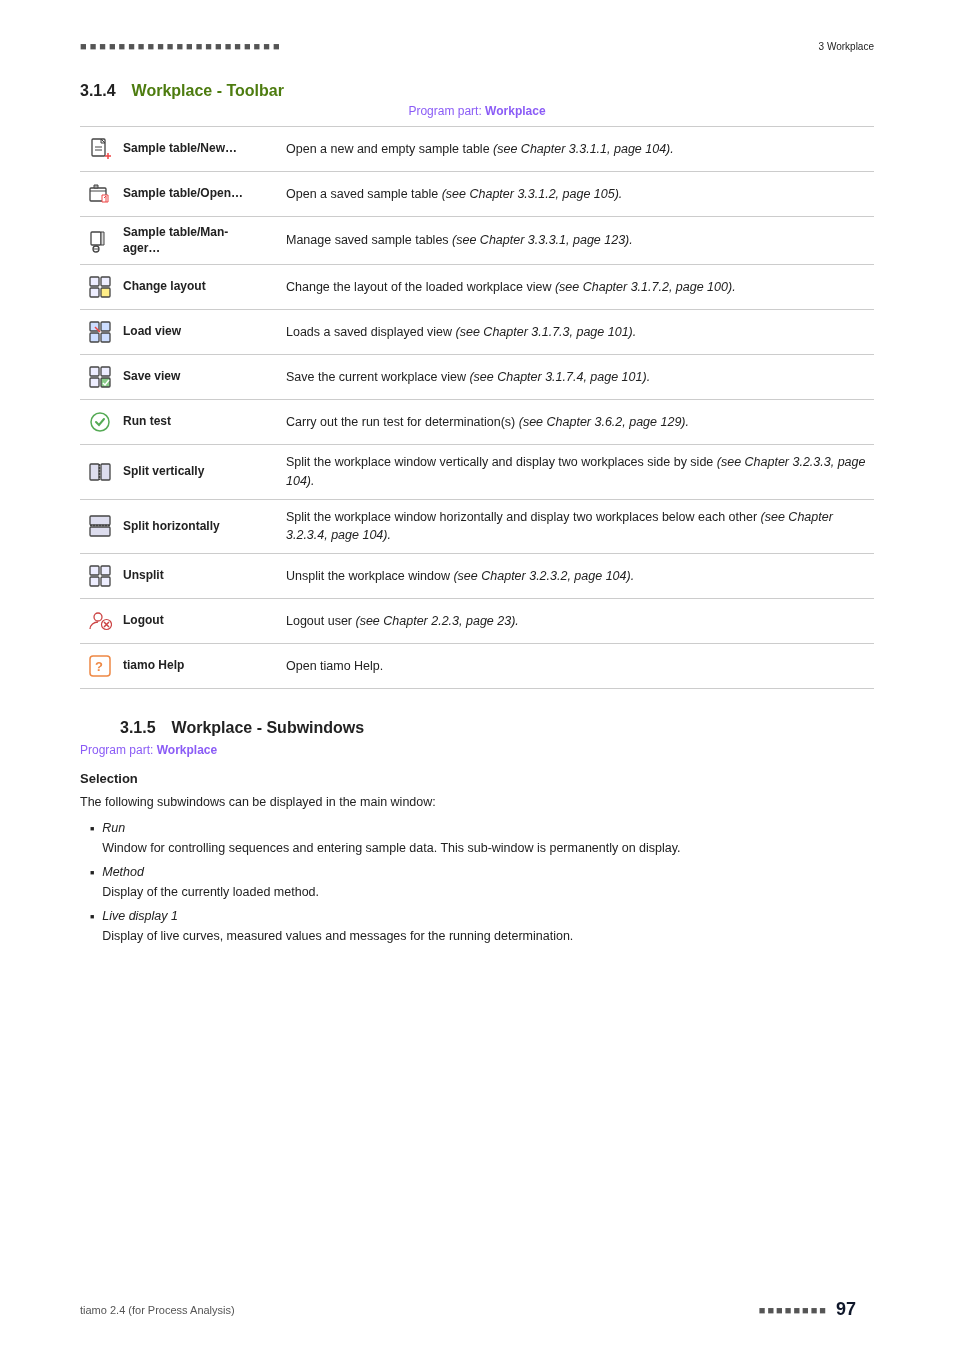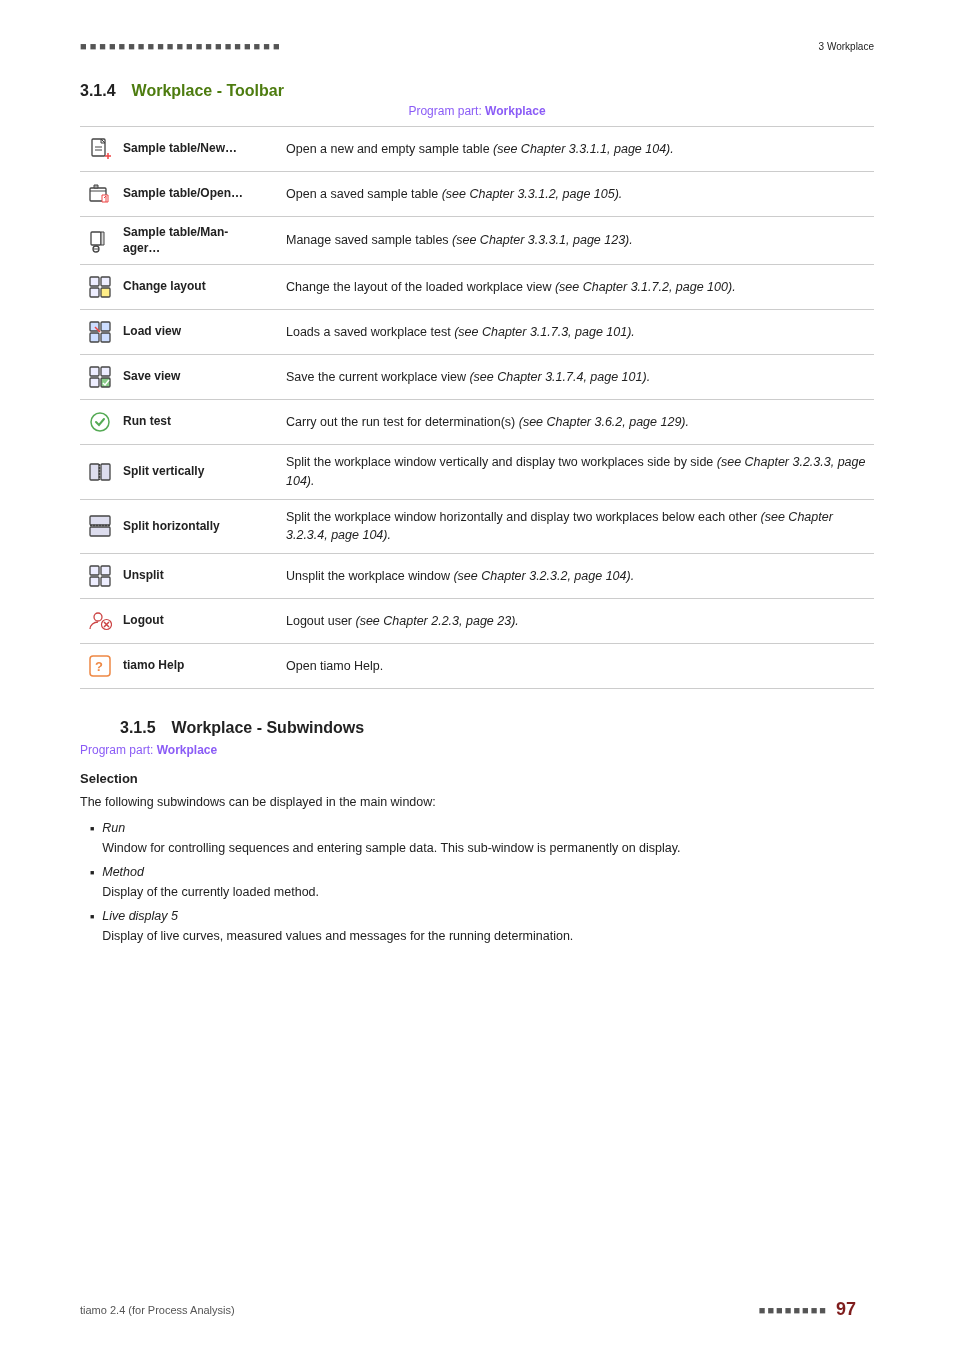--- a/index.html
+++ b/index.html
@@ -182,21 +182,21 @@
       gap: 8px;
     }
     .bottom-dots {
       font-size: 11px;
       color: #555;
       letter-spacing: 2px;
     }
     .bottom-page {
       font-size: 18px;
       font-weight: bold;
-      color: #7f1d1d;
+      color: #0f172a;
     }
   </style>
 </head>
 <body>
 
 <div class="page">
 
   <div class="top-bar">
     <span class="top-dots">■■■■■■■■■■■■■■■■■■■■■</span>
     <span class="top-chapter">3 Workplace</span>
@@ -304,21 +304,21 @@
                 <rect x="13" y="2" width="9" height="9" rx="1" stroke="#444" stroke-width="1.3" fill="#cdf"></rect>
                 <rect x="2" y="13" width="9" height="9" rx="1" stroke="#444" stroke-width="1.3" fill="#cdf"></rect>
                 <rect x="13" y="13" width="9" height="9" rx="1" stroke="#444" stroke-width="1.3" fill="#cdf"></rect>
                 <path d="M7 7 L12 12" stroke="#e44" stroke-width="1.5" marker-end="url(#arr)"></path>
               </svg>
             </div>
             <span class="label-text">Load view</span>
           </div>
         </td>
         <td>
-          <span>Loads a saved workplace test </span><span class="italic-ref">(see Chapter 3.1.7.3, page 101).</span>
+          <span>Loads a saved displayed view </span><span class="italic-ref">(see Chapter 3.1.7.3, page 101).</span>
         </td>
       </tr>
 
       <tr>
         <td>
           <div class="icon-label">
             <div class="icon-box">
               <svg class="icon-svg" viewBox="0 0 24 24" fill="none" xmlns="http://www.w3.org/2000/svg">
                 <rect x="2" y="2" width="9" height="9" rx="1" stroke="#444" stroke-width="1.3" fill="#eef"></rect>
                 <rect x="13" y="2" width="9" height="9" rx="1" stroke="#444" stroke-width="1.3" fill="#eef"></rect>
@@ -467,21 +467,21 @@
         </div>
       </li>
       <li>
         <div class="bullet-item-content">
           <span><em class="bullet-italic">Method</em></span>
           <span>Display of the currently loaded method.</span>
         </div>
       </li>
       <li>
         <div class="bullet-item-content">
-          <span><em class="bullet-italic">Live display 5</em></span>
+          <span><em class="bullet-italic">Live display 1</em></span>
           <span>Display of live curves, measured values and messages for the running determination.</span>
         </div>
       </li>
     </ul>
   </div>
 
   <div class="bottom-bar">
     <span class="bottom-left">tiamo 2.4 (for Process Analysis)</span>
     <div class="bottom-right">
       <span class="bottom-dots">■■■■■■■■</span>

